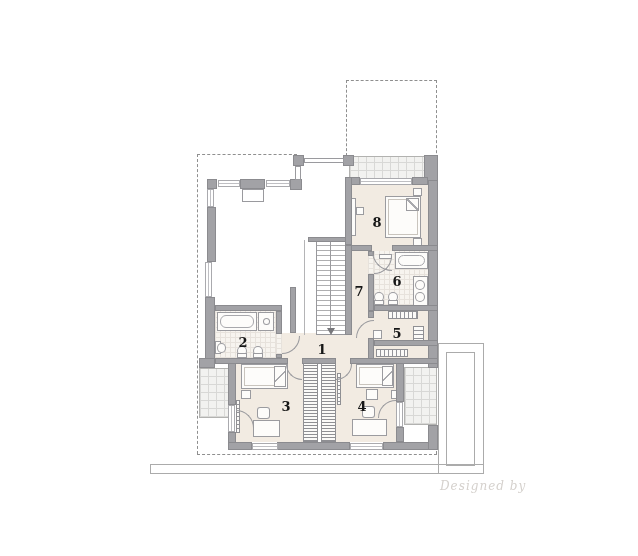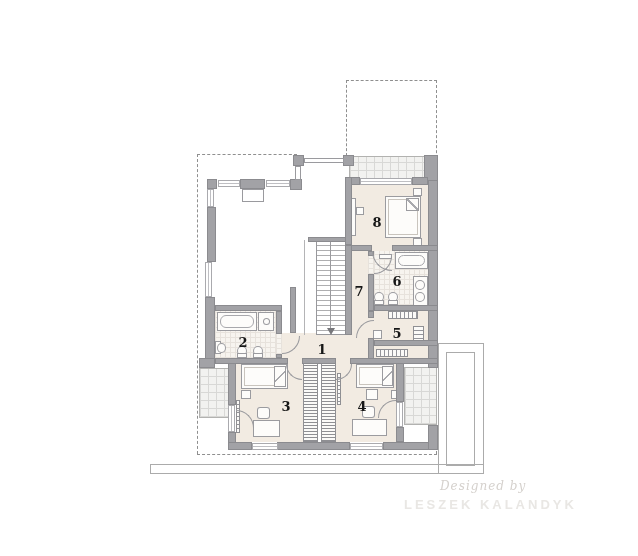--- a/index.html
+++ b/index.html
@@ -209,15 +209,14 @@
   <div class="rlabel" style="left:322px;top:349px;">1</div>
   <div class="rlabel" style="left:243px;top:342px;">2</div>
   <div class="rlabel" style="left:286px;top:406px;">3</div>
   <div class="rlabel" style="left:362px;top:406px;">4</div>
   <div class="rlabel" style="left:397px;top:333px;">5</div>
   <div class="rlabel" style="left:397px;top:281px;">6</div>
   <div class="rlabel" style="left:359px;top:291px;">7</div>
   <div class="rlabel" style="left:377px;top:222px;">8</div>
 
   <div class="wm-script" style="left:440px;top:479px;">Designed by</div>
-  <div class="wm-name" style="left:404px;top:497px;">LESZEK KALANDYK</div>
 
 </div>
 
 </body></html>

